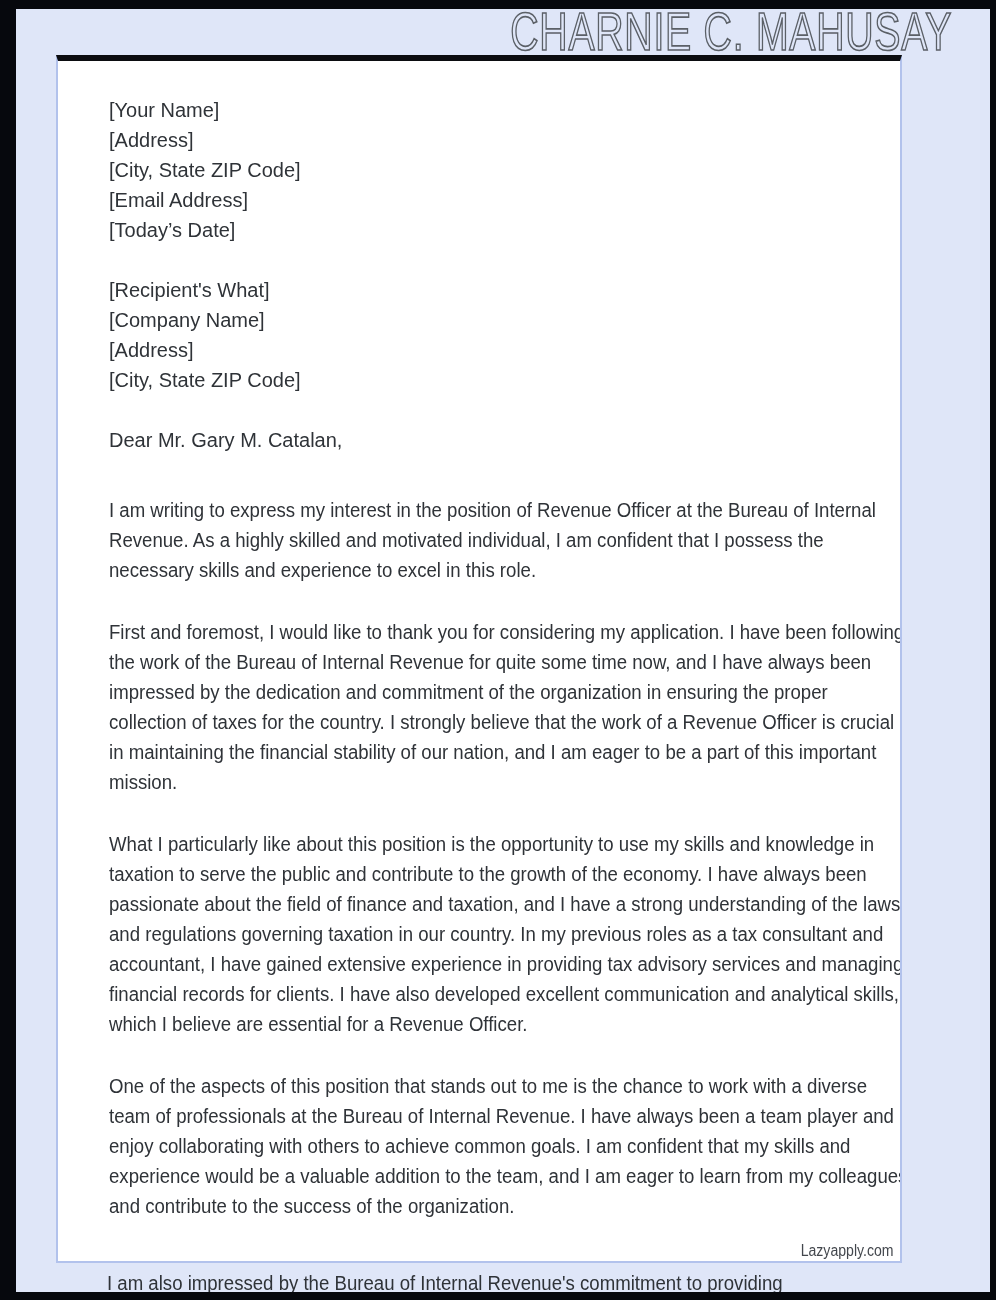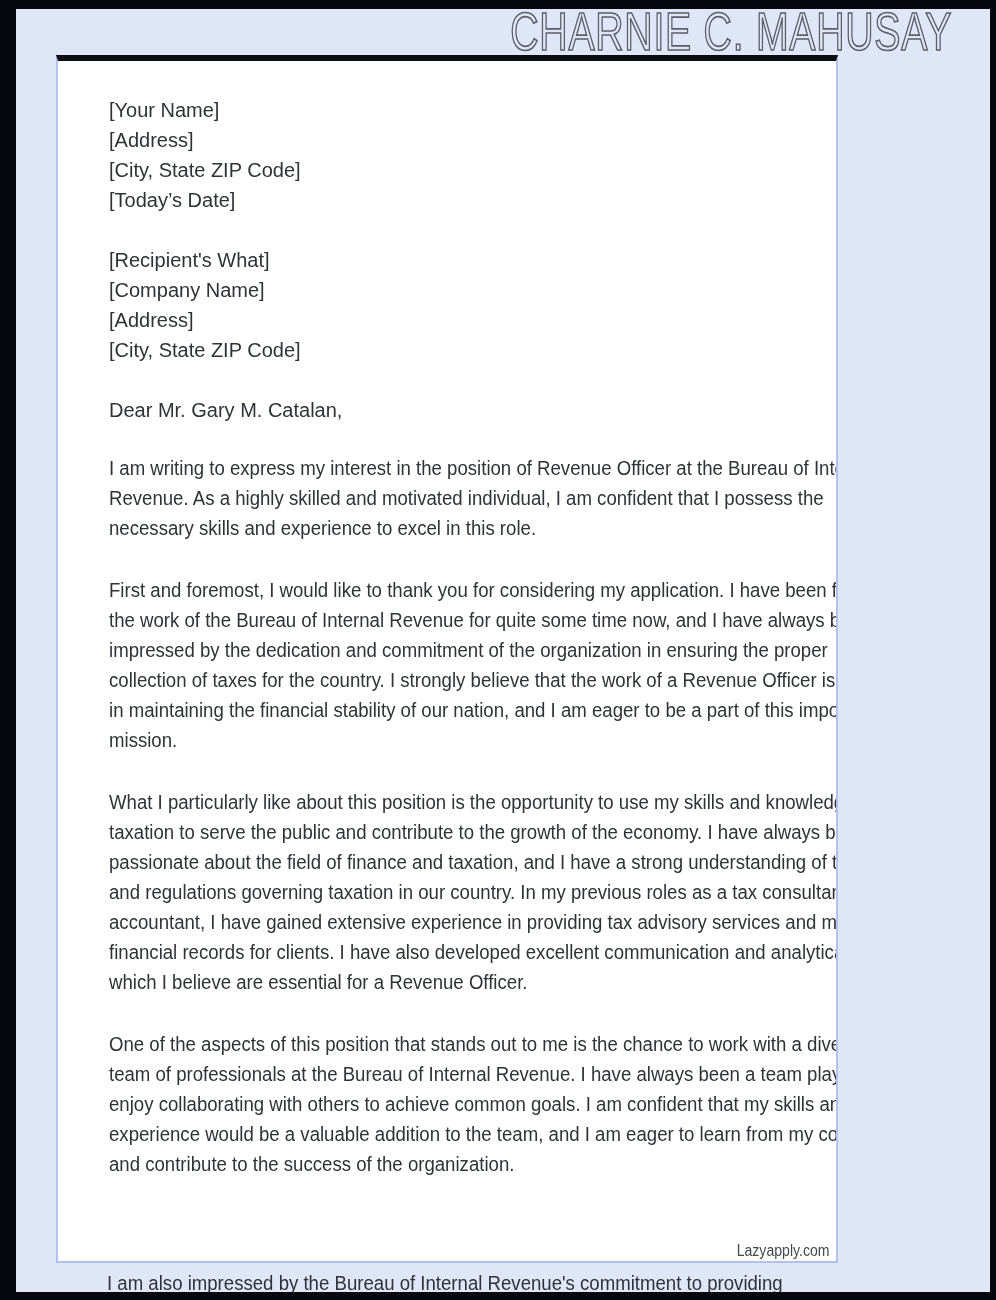--- a/index.html
+++ b/index.html
@@ -26,36 +26,36 @@
     letter-spacing: 1px;
     white-space: nowrap;
     color: transparent;
     -webkit-text-stroke: 1.7px #5b6067;
     transform: scaleX(0.74);
     transform-origin: 100% 0;
   }
   .page {
     position: absolute;
     left: 40px; top: 46px;
-    width: 782px; height: 1208px;
+    width: 846px; height: 1208px;
     box-sizing: border-box;
     background: #ffffff;
     border: 2px solid #b2c2ec;
     border-top: 6px solid #0b0c10;
     padding: 34px 37px 0 51px;
     overflow: hidden;
   }
   .text {
     font-family: "Liberation Sans", sans-serif;
     font-size: 20px;
     line-height: 30px;
     color: #2f3338;
   }
   .block { margin: 0 0 30px 0; }
-  .block-salutation { margin: 0 0 28px 0; }
+  .block-salutation { margin: 0 0 40px 0; }
   .addr-line { white-space: nowrap; }
   .para {
     width: 860px;
     transform: scaleX(0.9302);
     transform-origin: 0 0;
     margin: 0 0 32px 0;
   }
   .watermark {
     position: absolute;
     right: 6px; bottom: 1px;
@@ -83,20 +83,21 @@
   <div class="canvas">
 
     <div class="header-name">CHARNIE C. MAHUSAY</div>
 
     <div class="page text">
 
       <div class="block">
         <div class="addr-line">[Your Name]</div>
         <div class="addr-line">[Address]</div>
         <div class="addr-line">[City, State ZIP Code]</div>
+        <div class="addr-line">[Email Address]</div>
         <div class="addr-line">[Today’s Date]</div>
       </div>
 
       <div class="block">
         <div class="addr-line">[Recipient's What]</div>
         <div class="addr-line">[Company Name]</div>
         <div class="addr-line">[Address]</div>
         <div class="addr-line">[City, State ZIP Code]</div>
       </div>
 

